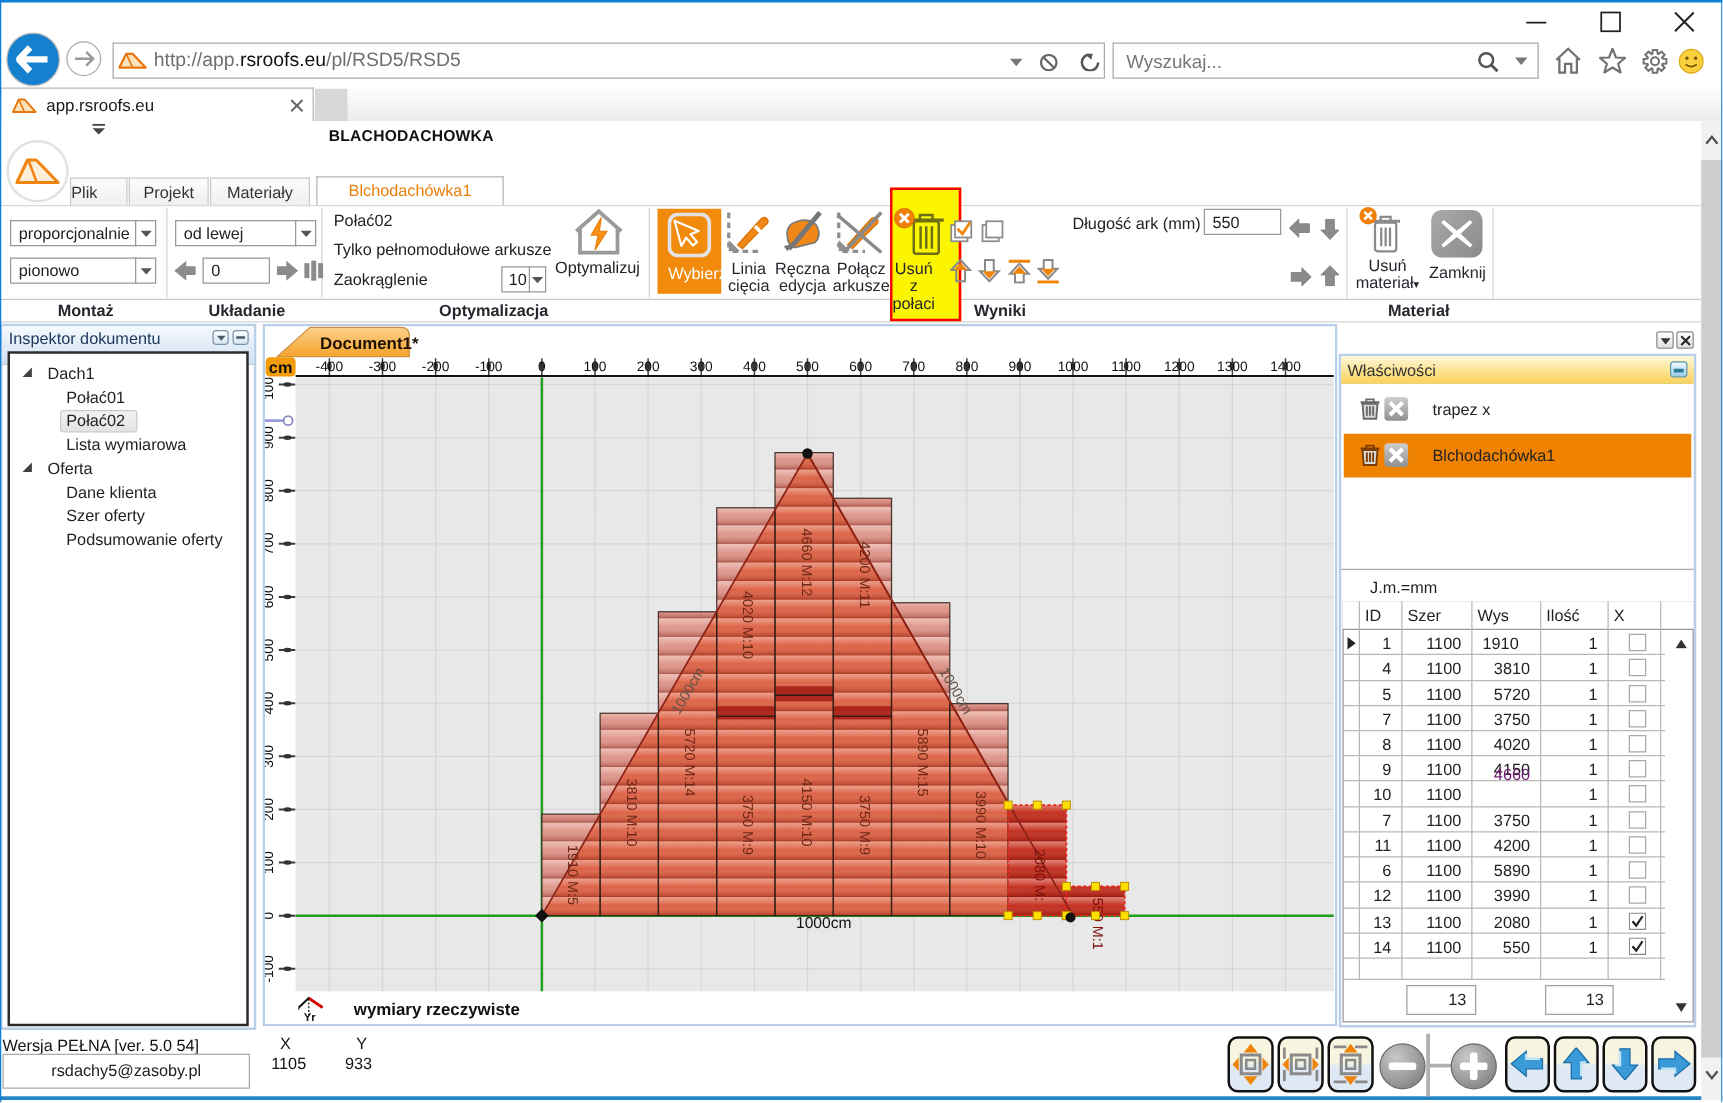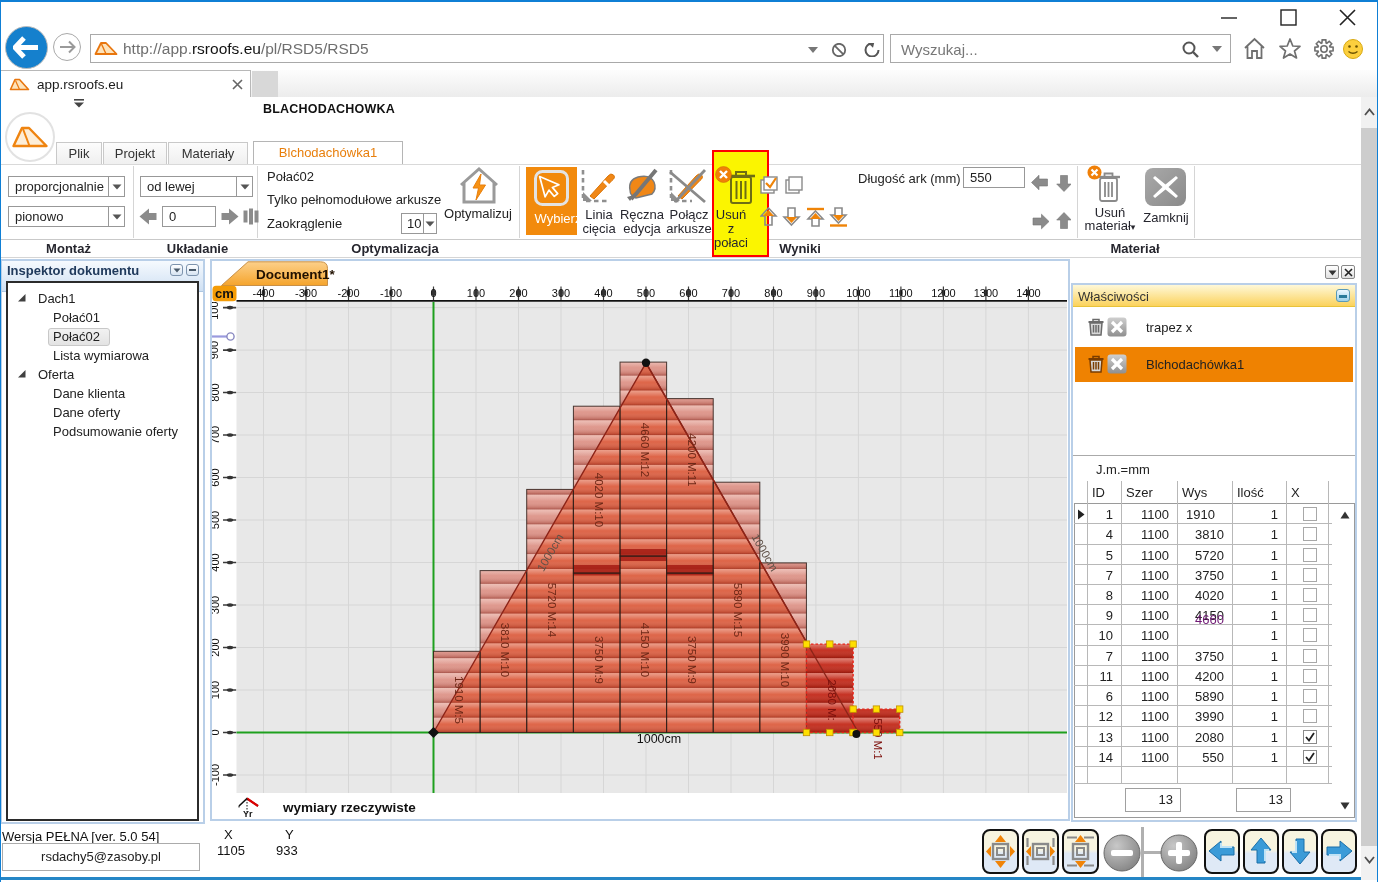--- a/index.html
+++ b/index.html
@@ -83,21 +83,21 @@
  <path d="M1 3.5 L11 3.5 L6 8.5 Z" fill="#444"></path>
 </svg>
 <div class="a" style="left:263px;top:102px;font-size:12.5px;font-weight:bold;color:#111;letter-spacing:.2px">BLACHODACHOWKA</div>
 
 <div class="a" style="left:5px;top:112px;width:50px;height:50px;border-radius:50%;background:#fff;border:2px solid #e2e2e2;z-index:5"></div>
 <svg class="a" style="left:12px;top:126px;z-index:6" width="36" height="22" viewBox="0 0 36 22">
  <path d="M1.5 20 L10 2 L17 2 L34.5 20 Z" fill="#fdeed8" stroke="#ef8410" stroke-width="2.4" stroke-linejoin="round"></path>
  <path d="M11 3 L17.5 20" stroke="#ef8410" stroke-width="2"></path>
 </svg>
 
-<div class="a" style="left:56px;top:142px;width:46px;height:23px;background:linear-gradient(#fcfcfc,#efefef);border:1px solid #c9c9c9;border-bottom:none;font-size:13px;color:#333;text-align:center;line-height:22px">Plik</div>
+<div class="a" style="left:56px;top:142px;width:46px;height:23px;background:linear-gradient(#fcfcfc,#efefef);border:1px solid #c9c9c9;border-bottom:none;font-size:13px;color:#333;line-height:22px">Plik</div>
 <div class="a" style="left:103px;top:142px;width:64px;height:23px;background:linear-gradient(#fcfcfc,#efefef);border:1px solid #c9c9c9;border-bottom:none;font-size:13px;color:#333;text-align:center;line-height:22px">Projekt</div>
 <div class="a" style="left:168px;top:142px;width:80px;height:23px;background:linear-gradient(#fcfcfc,#efefef);border:1px solid #c9c9c9;border-bottom:none;font-size:13px;color:#333;text-align:center;line-height:22px">Materiały</div>
 <div class="a" style="left:253px;top:141px;width:150px;height:24px;background:#fff;border:1px solid #b5b5b5;border-bottom:none;font-size:13px;color:#e87f0c;text-align:center;line-height:22px">Blchodachówka1</div>
 
 <div class="a" style="left:0;top:164px;width:1361px;height:76px;background:#fff;border-top:1px solid #d9d9d9;border-bottom:1px solid #c9c9c9"></div>
 <div class="a" style="left:0;top:240px;width:1361px;height:18px;background:#fff;border-bottom:1px solid #d5d5d5"></div>
 
 <div class="a" style="left:133px;top:166px;width:1px;height:72px;background:#d5d5d5"></div>
 <div class="a" style="left:257px;top:166px;width:1px;height:72px;background:#d5d5d5"></div>
 <div class="a" style="left:519px;top:166px;width:1px;height:72px;background:#d5d5d5"></div>
@@ -259,21 +259,21 @@
  <path d="M4.5 4.5 L10.5 10.5 M10.5 4.5 L4.5 10.5" stroke="#fff" stroke-width="2.2"></path>
 </svg>
 <div class="a" style="left:1080px;top:206px;width:60px;text-align:center;font-size:13px;color:#26262e;line-height:13px">Usuń<br>materiał<span style="font-size:9px">▾</span></div>
 <div class="a" style="left:1145px;top:168px;width:41px;height:38px;border-radius:8px;background:linear-gradient(135deg,#a9a9a9,#8a8a8a)"></div>
 <svg class="a" style="left:1151px;top:174px" width="29" height="26" viewBox="0 0 29 26">
  <path d="M4 2 L14.5 10.5 L25 2 L27 4 L17.5 13 L27 22 L25 24 L14.5 15.5 L4 24 L2 22 L11.5 13 L2 4 Z" fill="#fff"></path>
 </svg>
 <div class="a" style="left:1140px;top:210px;width:52px;text-align:center;font-size:13px;color:#26262e">Zamknij</div>
 
 <div class="a" style="left:0;top:259px;width:205px;height:565px;background:#fff;border:2px solid #b9cfe8"></div>
-<div class="a" style="left:2px;top:261px;width:201px;height:31px;background:linear-gradient(#f6fafe,#cfe0f3);border-bottom:1px solid #aec7e2;font-size:13px;font-weight:bold;color:#203a5c;padding:2px 0 0 5px">Inspektor dokumentu</div>
+<div class="a" style="left:2px;top:261px;width:201px;height:31px;background:linear-gradient(#f6fafe,#cfe0f3);border-bottom:1px solid #aec7e2;font-size:13px;font-weight:normal;color:#203a5c;padding:2px 0 0 5px">Inspektor dokumentu</div>
 <div class="a" style="left:170px;top:264px;width:13px;height:12px;border:1px solid #7d93ad;border-radius:3px;background:linear-gradient(#fff,#d7e4f2)"></div>
 <svg class="a" style="left:173px;top:268px" width="8" height="5" viewBox="0 0 8 5">
     <path d="M0.5 0.5 L7.5 0.5 L4 4.5Z" fill="#4a5a6a"></path>
   </svg>
 <div class="a" style="left:186px;top:264px;width:13px;height:12px;border:1px solid #7d93ad;border-radius:3px;background:linear-gradient(#fff,#d7e4f2)"></div>
 <div class="a" style="left:189px;top:269px;width:7px;height:2px;background:#4a5a6a"></div>
 <div class="a" style="left:6px;top:281px;width:193px;height:540px;background:#fff;border:2px solid #2b2b2b"></div>
 
 <svg class="a" style="left:17px;top:293px" width="11" height="10" viewBox="0 0 11 10">
     <path d="M8.5 1 L8.5 8.5 L1 8.5 Z" fill="#404040"></path>
@@ -281,21 +281,21 @@
 <div class="a" style="left:38px;top:291px;font-size:13px">Dach1</div>
 <div class="a" style="left:53px;top:310px;font-size:13px">Połać01</div>
 <div class="a" style="left:48px;top:328px;width:62px;height:18px;background:linear-gradient(#f2f2f2,#e3e3e3);border:1px solid #c8c8c8;border-radius:3px"></div>
 <div class="a" style="left:53px;top:329px;font-size:13px">Połać02</div>
 <div class="a" style="left:53px;top:348px;font-size:13px">Lista wymiarowa</div>
 <svg class="a" style="left:17px;top:369px" width="11" height="10" viewBox="0 0 11 10">
     <path d="M8.5 1 L8.5 8.5 L1 8.5 Z" fill="#404040"></path>
   </svg>
 <div class="a" style="left:38px;top:367px;font-size:13px">Oferta</div>
 <div class="a" style="left:53px;top:386px;font-size:13px">Dane klienta</div>
-<div class="a" style="left:53px;top:405px;font-size:13px">Dane oferty</div>
+<div class="a" style="left:53px;top:405px;font-size:13px">Szer oferty</div>
 <div class="a" style="left:53px;top:424px;font-size:13px">Podsumowanie oferty</div>
 
 <div class="a" style="left:2px;top:829px;font-size:13px;color:#111">Wersja PEŁNA [ver. 5.0 54]</div>
 <div class="a" style="left:2px;top:843px;width:198px;height:28px;border:1px solid #ababab;background:#fff;text-align:center;font-size:13px;color:#222;line-height:26px">rsdachy5@zasoby.pl</div>
 <div class="a" style="left:224px;top:827px;font-size:13px;color:#111">X</div>
 <div class="a" style="left:285px;top:827px;font-size:13px;color:#111">Y</div>
 <div class="a" style="left:217px;top:843px;font-size:13px;color:#111">1105</div>
 <div class="a" style="left:276px;top:843px;font-size:13px;color:#111">933</div>
 <div class="a" style="left:0;top:877px;width:1378px;height:3px;background:#2586c6"></div>
 

